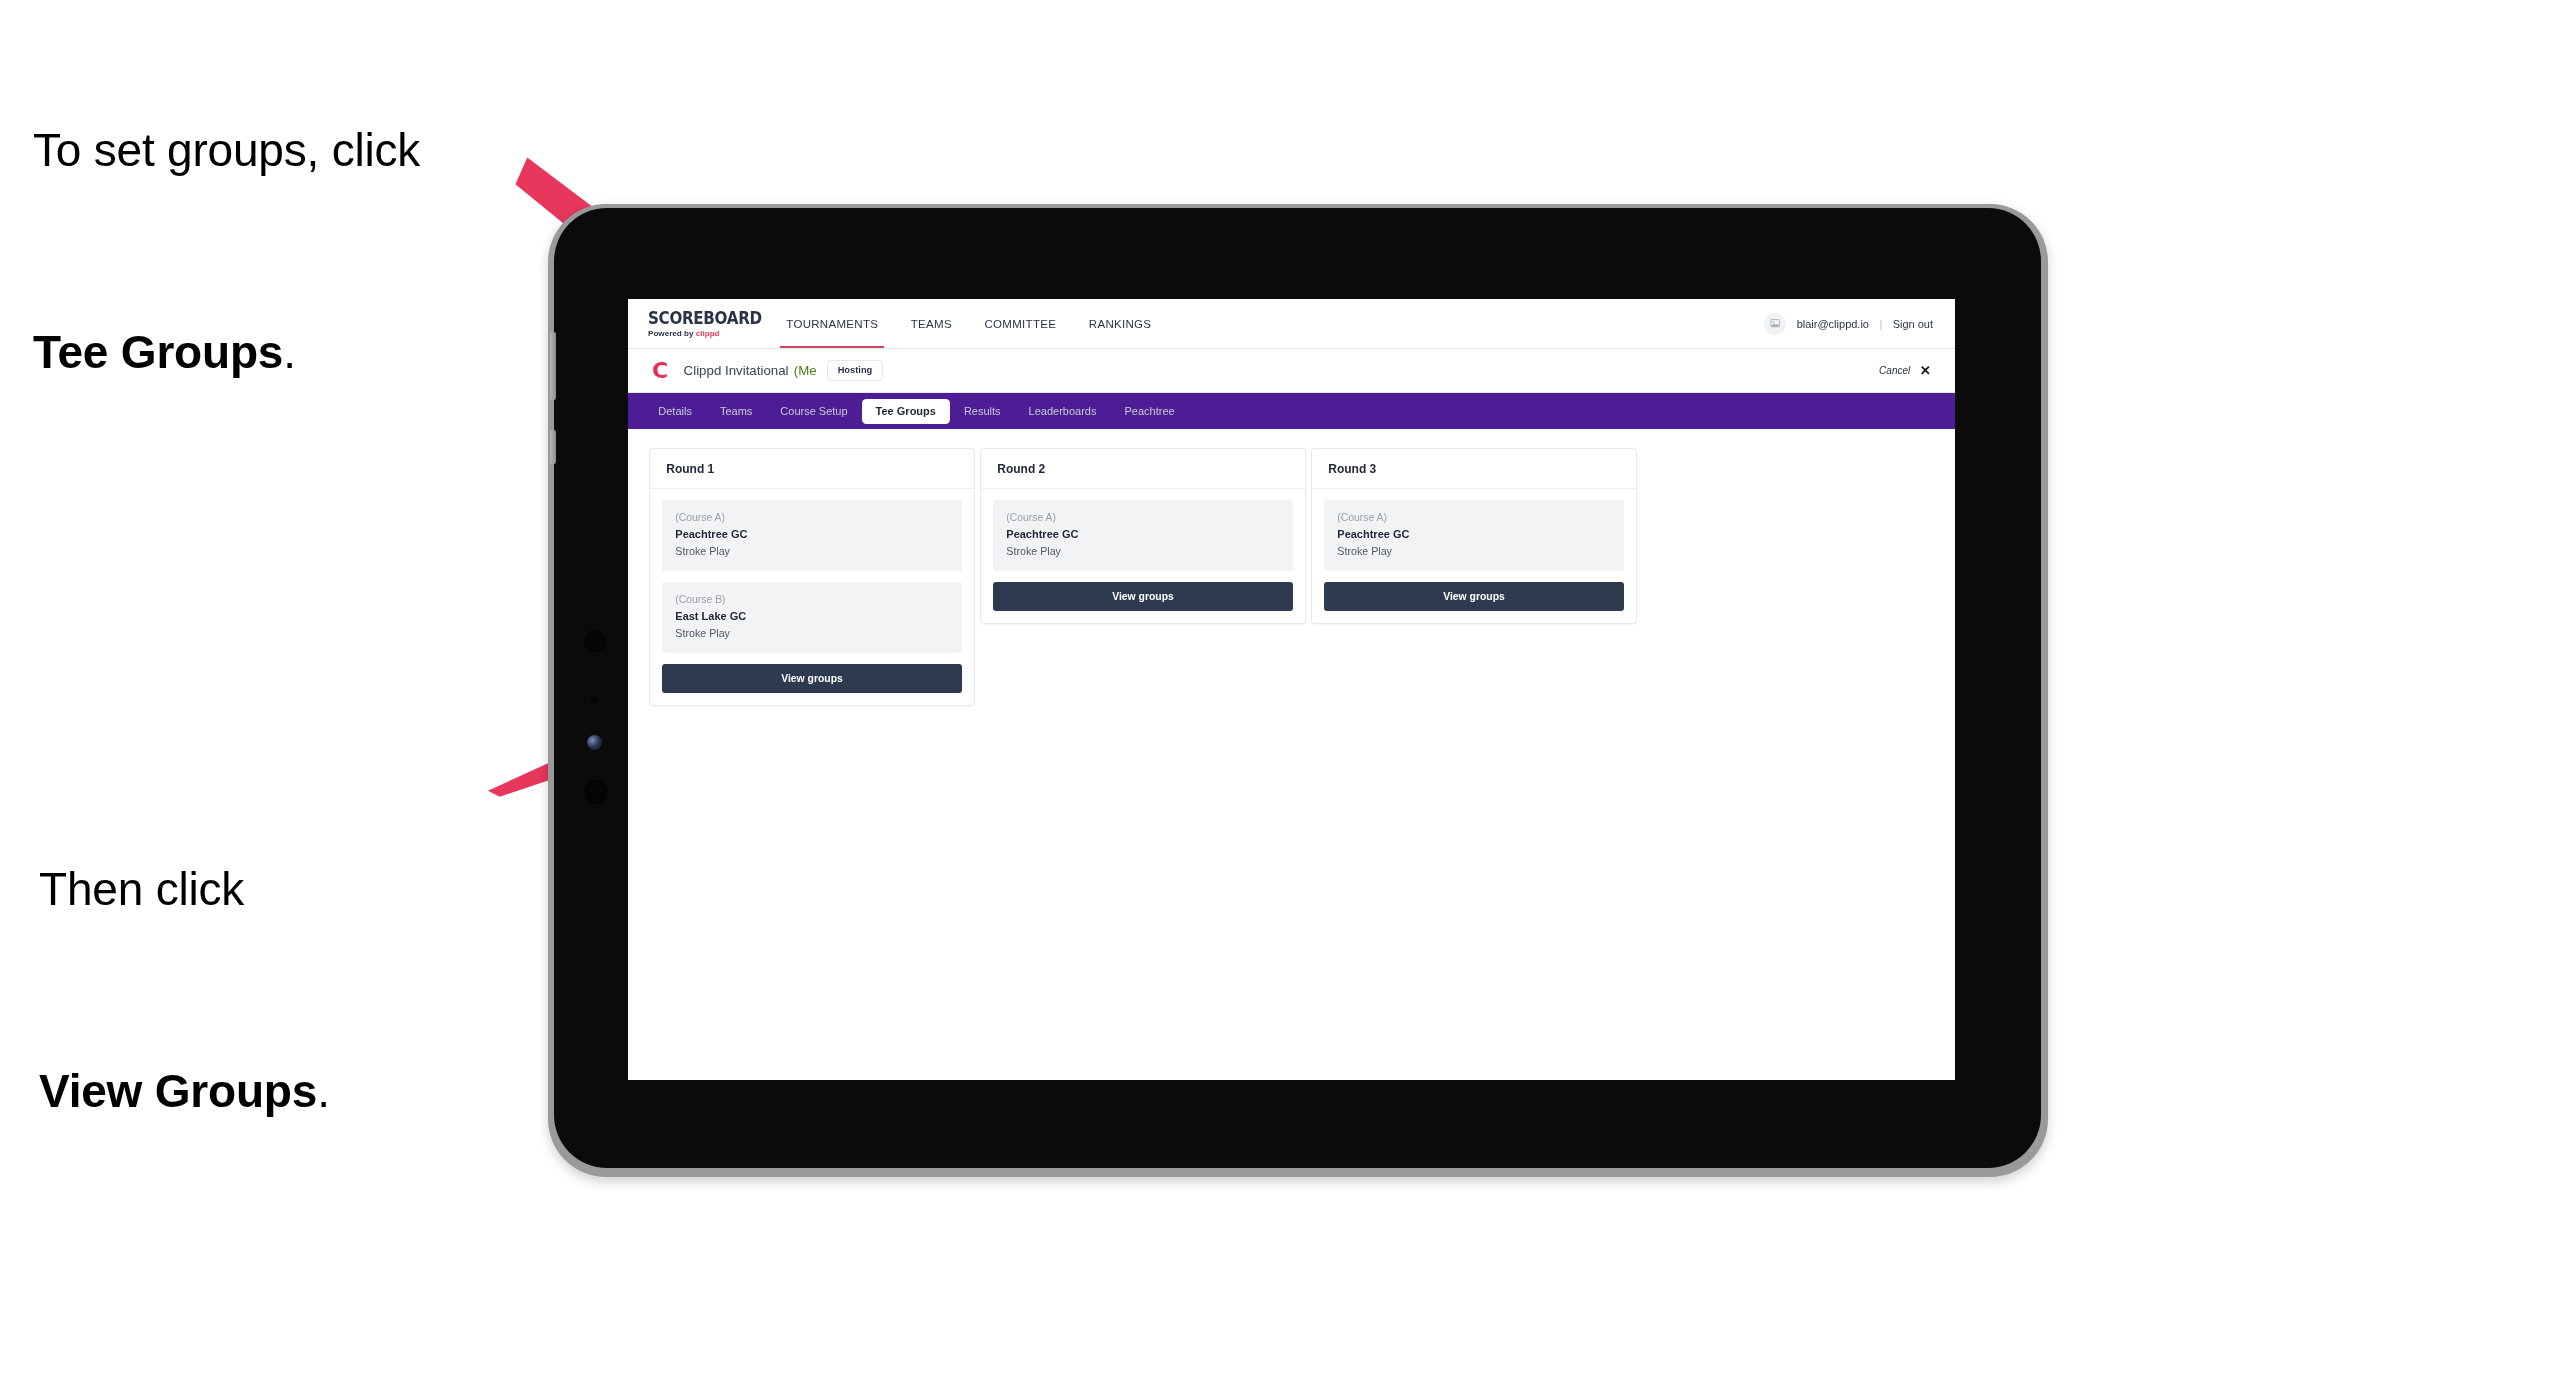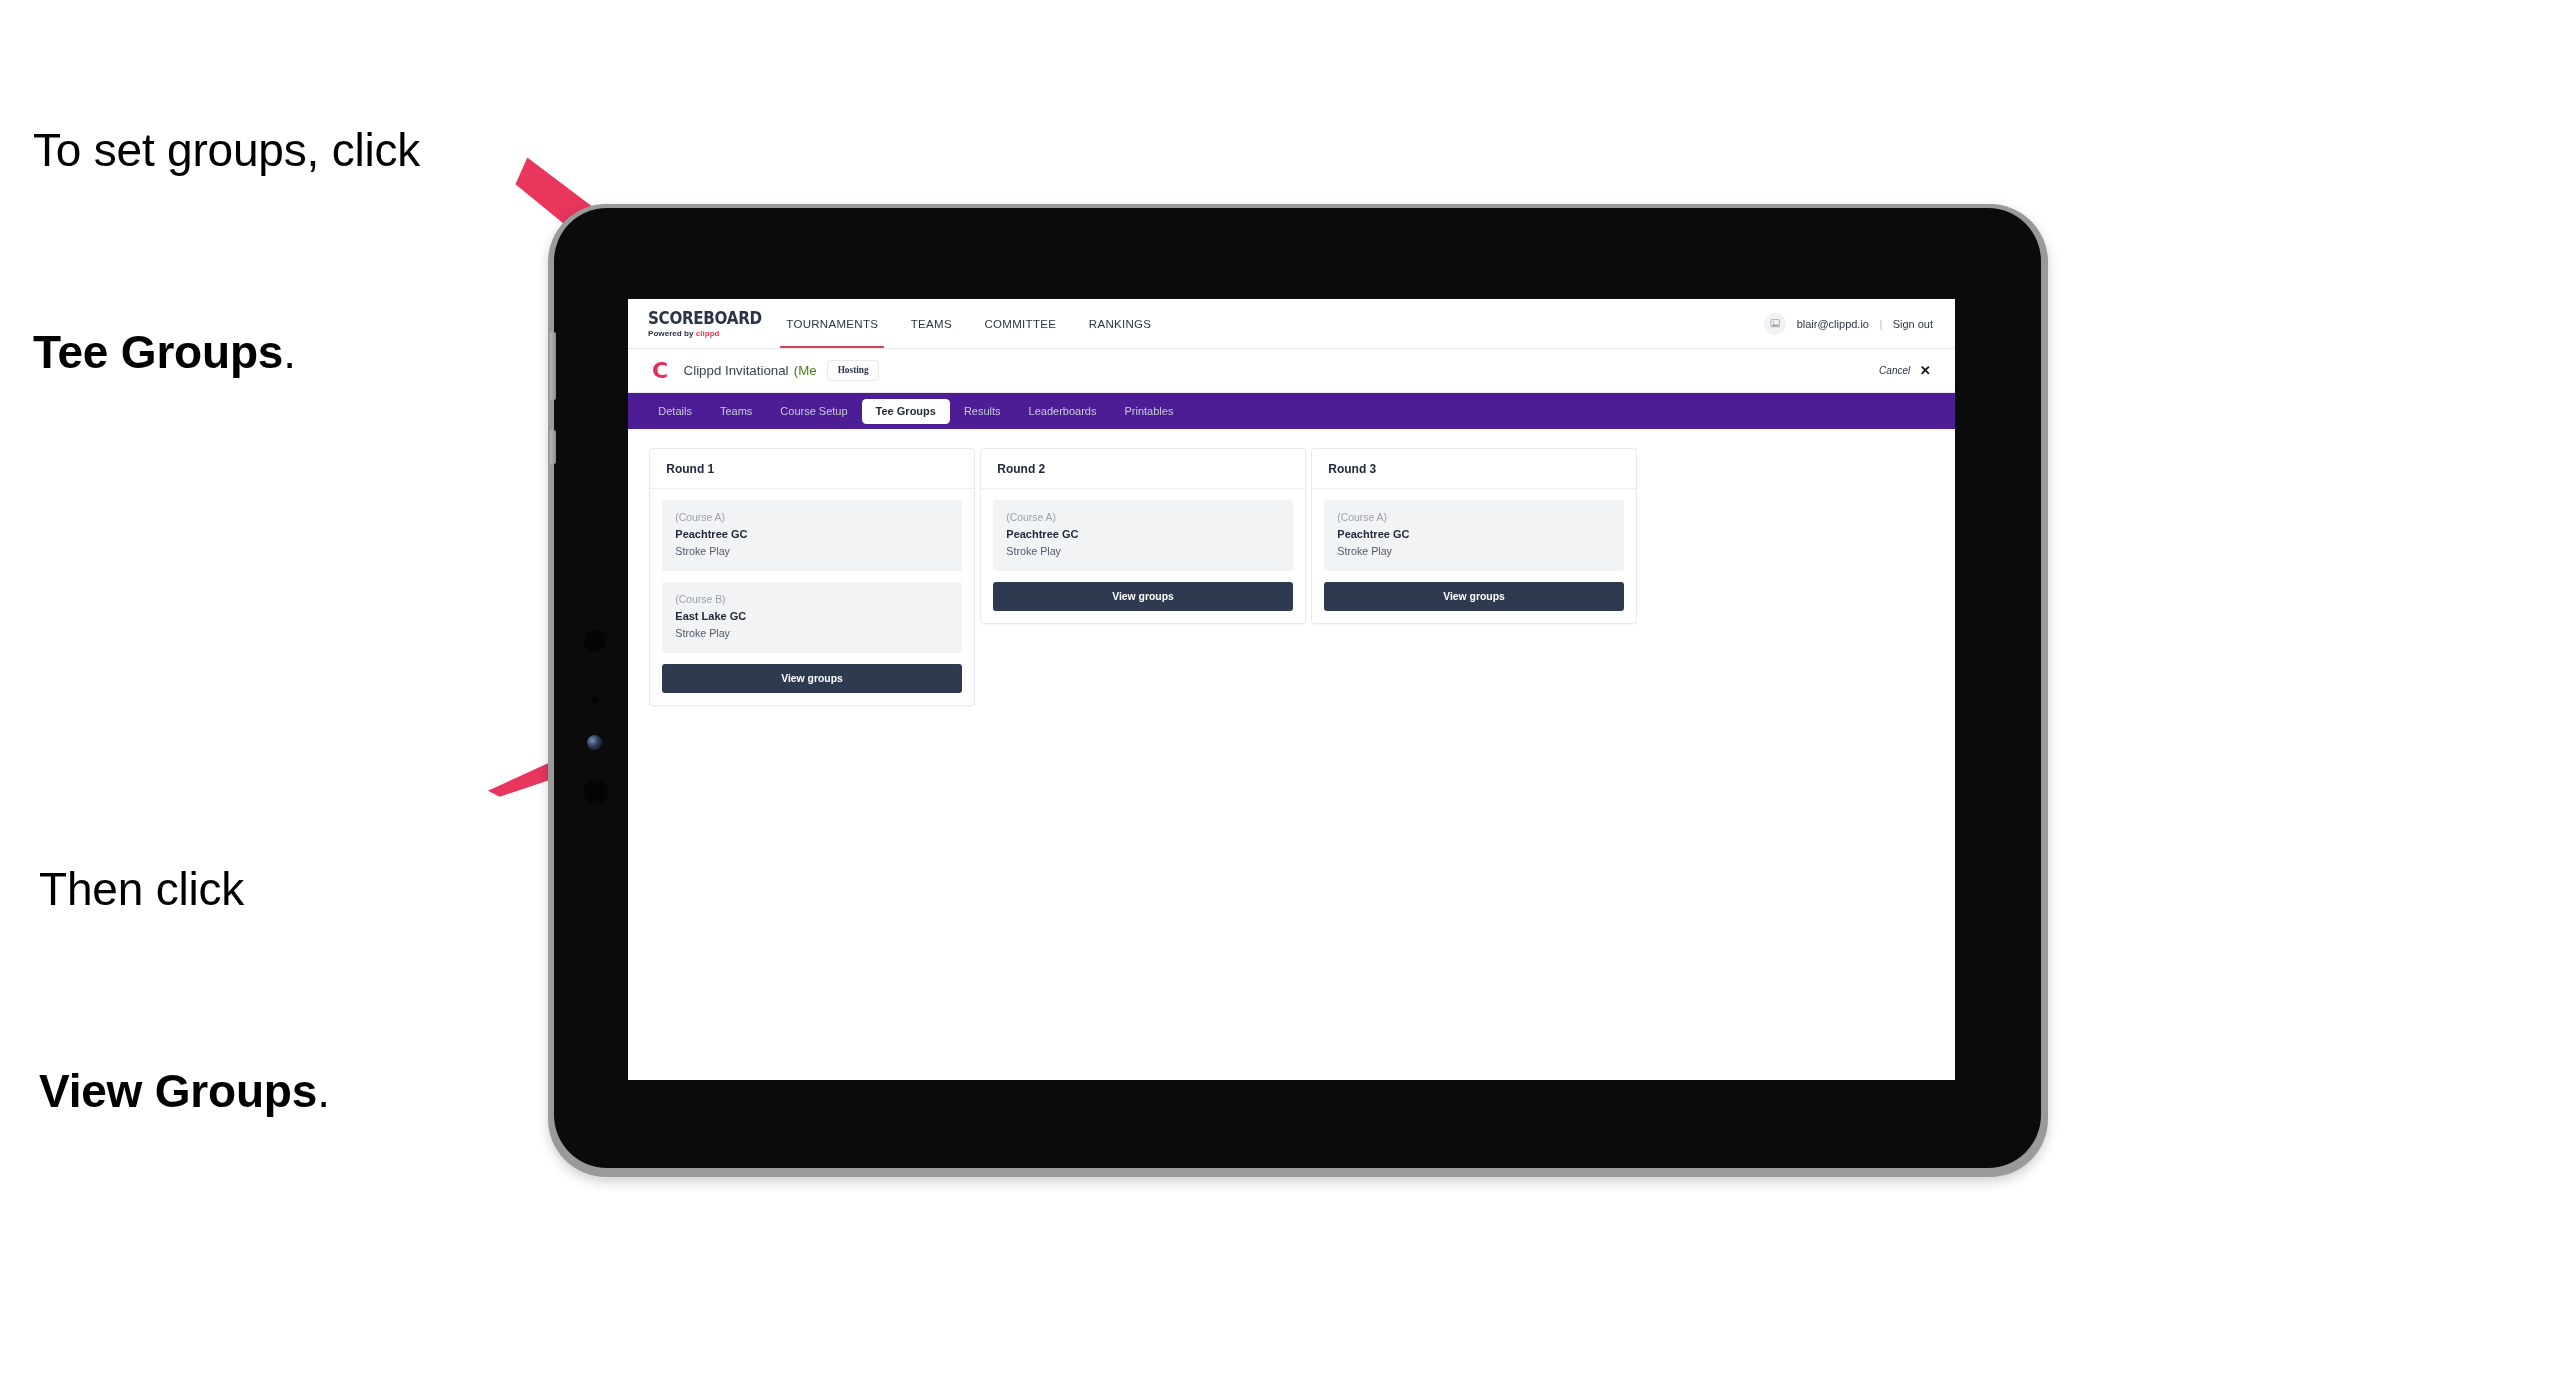--- a/index.html
+++ b/index.html
@@ -205,21 +205,20 @@
   .hosting-badge {
     margin-left: 10.4px;
     border: 0.7px solid #e6e8ea;
     border-radius: 3.7px;
     background: #fdfdfe;
     font-size: 9.3px;
     font-weight: 700;
     color: #2a3446;
     padding: 5.2px 9.6px;
     line-height: 1;
-    font-family: Liberation Serif, serif;
   }
   .cancel-wrap {
     margin-left: auto;
     margin-right: 24px;
     display: flex;
     align-items: center;
     gap: 9.6px;
     cursor: pointer;
   }
   .cancel-label { font-size: 10px; color: #2a3446; font-style: italic; }
@@ -376,21 +375,21 @@
     </div>
   </div>
 
   <div class="tabstrip">
     <div class="tab">Details</div>
     <div class="tab">Teams</div>
     <div class="tab">Course Setup</div>
     <div class="tab active">Tee Groups</div>
     <div class="tab">Results</div>
     <div class="tab">Leaderboards</div>
-    <div class="tab">Printables</div>
+    <div class="tab">Peachtree</div>
   </div>
 
   <div class="rounds">
 
     <div class="round-card">
       <div class="round-head">Round 1</div>
       <div class="round-body">
         <div class="course-block">
           <div class="course-label">(Course A)</div>
           <div class="course-name">Peachtree GC</div>

